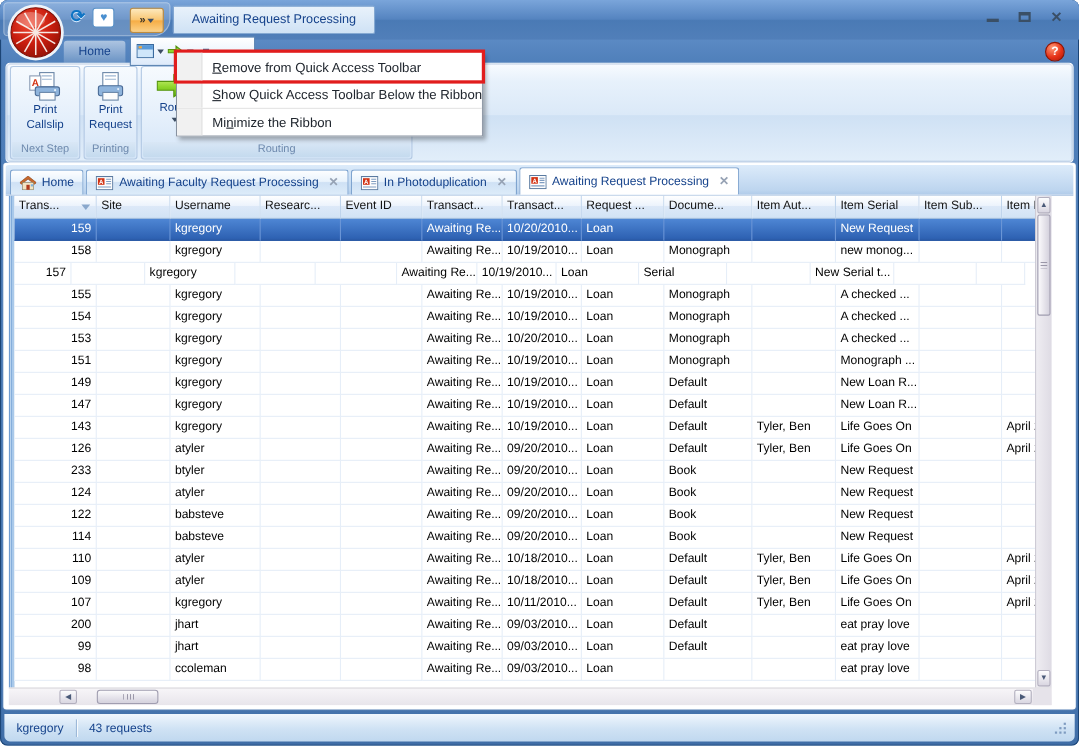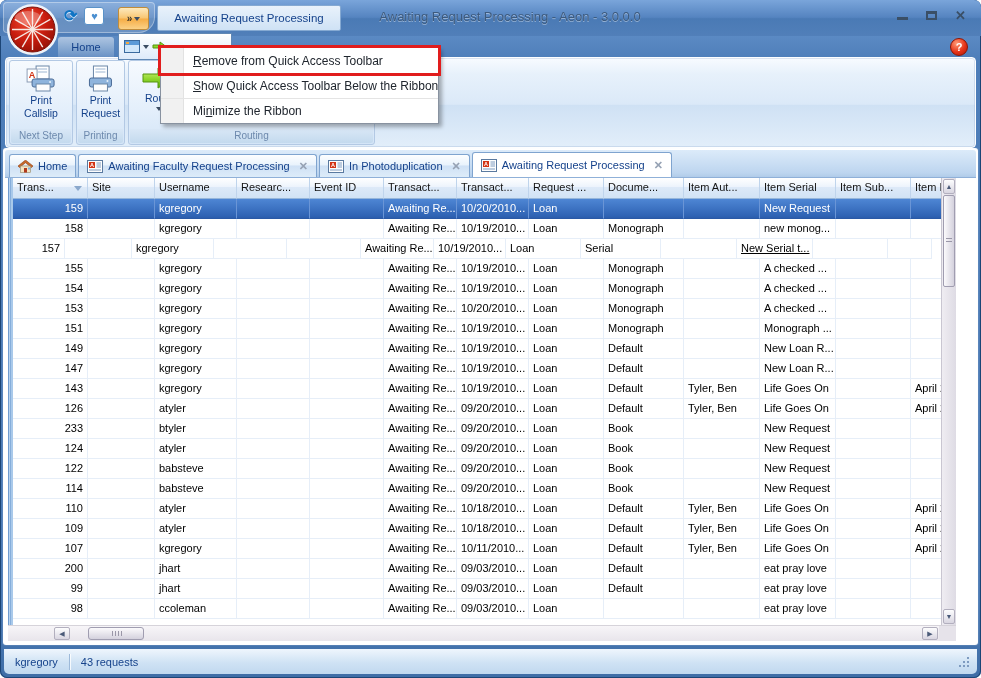--- a/index.html
+++ b/index.html
@@ -144,21 +144,20 @@
     <div class="qat-pill"></div>
     <div class="qat-icons">
       <span class="qat-refresh">⟳</span>
       <span class="qat-heart">♥</span>
     </div>
     <div class="qat-overflow">
       <span>»</span>
       <span class="caret-dn"></span>
     </div>
     <div class="caption-box">Awaiting Request Processing</div>
-    <div class="win-title">Awaiting Request Processing - Aeon - 3.0.0.0</div>
     <div class="win-controls">
       <span class="wc wc-min">
           <i></i>
         </span>
       <span class="wc wc-max">
           <i></i>
         </span>
       <span class="wc wc-close">✕</span>
     </div>
   </div>
@@ -419,21 +418,21 @@
             <span class="gc num" style="width: 52px;">157</span>
             <span class="gc" style="width: 67px;"></span>
             <span class="gc" style="width: 82px;">kgregory</span>
             <span class="gc" style="width: 73px;"></span>
             <span class="gc" style="width: 74px;"></span>
             <span class="gc" style="width: 73px;">Awaiting Re...</span>
             <span class="gc" style="width: 72px;">10/19/2010...</span>
             <span class="gc" style="width: 75px;">Loan</span>
             <span class="gc" style="width: 80px;">Serial</span>
             <span class="gc" style="width: 76px;"></span>
-            <span class="gc" style="width: 76px; text-decoration: underline;">New Serial t...</span>
+            <span class="gc" style="width: 76px;">New Serial t...</span>
             <span class="gc" style="width: 75px;"></span>
             <span class="gc" style="width: 44px;"></span>
           </div>
 
           <div class="grow">
             <span class="gc num" style="width: 75px;">155</span>
             <span class="gc" style="width: 67px;"></span>
             <span class="gc" style="width: 82px;">kgregory</span>
             <span class="gc" style="width: 73px;"></span>
             <span class="gc" style="width: 74px;"></span>

